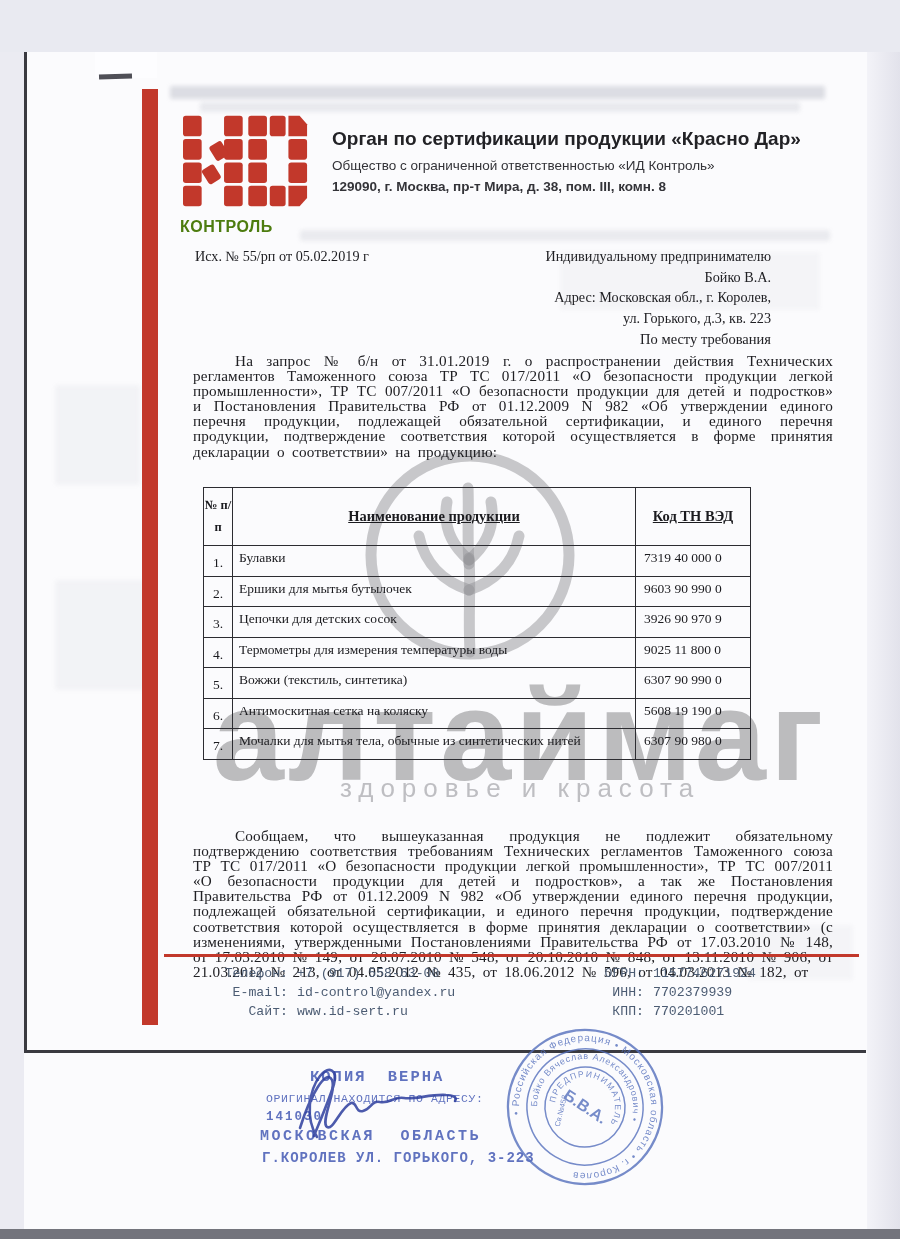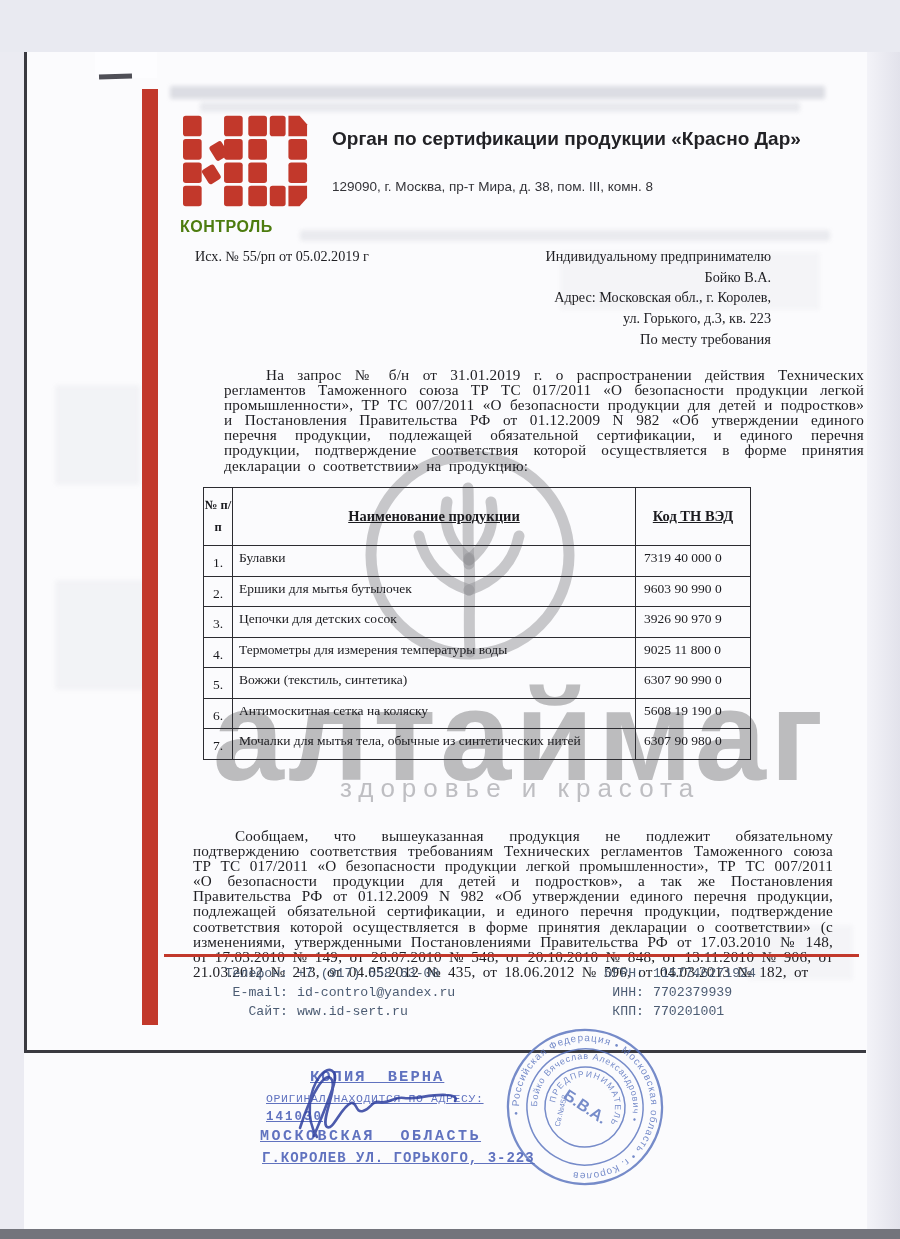--- a/index.html
+++ b/index.html
@@ -37,29 +37,29 @@
   .wm-small{left:260px;top:773px;width:520px;text-align:center;font-family:"Liberation Sans",sans-serif;
           font-size:26px;letter-spacing:7px;color:rgba(130,130,136,.5);}
 
   
   .logo-word{left:180px;top:218px;font-family:"Liberation Sans",sans-serif;font-weight:700;
              font-size:16px;letter-spacing:.5px;color:#4d7c0f;z-index:2;}
   .h-title{left:332px;top:128px;font-family:"Liberation Sans",sans-serif;font-weight:700;
            font-size:19px;color:#222226;z-index:2;}
   .h-sub{font-family:"Liberation Sans",sans-serif;font-size:13.5px;color:#333338;z-index:2;}
   .h-sub1{left:332px;top:158px;}
-  .h-sub2{left:332px;top:179px;}
+  .h-sub2{left:332px;top:179px;font-weight:bold;}
 
   
   .ref{left:195px;top:248px;font-size:14.2px;z-index:2;}
   .recipient{right:129px;top:246px;text-align:right;font-size:14.2px;line-height:20.5px;z-index:2;}
   .delivery{right:129px;top:331px;font-weight:400;font-size:14.5px;z-index:2;margin-left:36px;}
   .para{width:640px;text-align:justify;font-size:15.2px;line-height:15.1px;letter-spacing:.2px;
         word-spacing:3.2px;text-indent:42px;z-index:2;}
-  .para1{left:193px;top:367px;margin-left:31px;}
+  .para1{left:193px;top:353px;}
   .para2{left:193px;top:781px;margin-top:47px;}
 
   
   table.products{position:absolute;left:203px;top:487px;width:547px;border-collapse:collapse;
         table-layout:fixed;z-index:2;color:#1b1b1f;}
   table.products th,table.products td{border:1.8px solid #2c2c31;overflow:hidden;}
   table.products thead tr{height:58px;}
   table.products tbody tr{height:30.5px;}
   .th1{font-size:12.5px;font-weight:700;line-height:1.7;text-align:center;padding:0;margin-left:44px;}
   .th2,.th3{font-size:14.5px;font-weight:700;text-align:center;vertical-align:middle;text-decoration:underline;}
@@ -71,21 +71,21 @@
   .f-line{left:164px;top:954px;width:695px;height:3.2px;background:#c2382b;z-index:2;}
   .f-block{top:966px;font-family:Liberation Mono, monospace;font-size:13.2px;color:#4c5c73;z-index:2;}
   .f-contacts{left:165px;}
   .f-registry{left:552px;}
   .f-row{height:19.2px;white-space:nowrap;}
   .f-label{display:inline-block;text-align:right;margin-right:9px;}
   .f-contacts .f-label{width:123px;}
   .f-registry .f-label{width:92px;}
 
   
-  .cs{font-family:"Liberation Mono",monospace;font-weight:700;color:#3f55b2;opacity:.82;z-index:3;white-space:nowrap;text-decoration:underline;}
+  .cs{font-family:"Liberation Mono",monospace;font-weight:700;color:#3f55b2;opacity:.82;z-index:3;white-space:nowrap;}
   .cs1{left:310px;top:1068px;font-size:15.5px;letter-spacing:2px;word-spacing:10px;}
   .cs2{left:266px;top:1092px;font-size:11.5px;letter-spacing:.6px;font-weight:400;}
   .cs3{left:266px;top:1110px;font-size:12.5px;letter-spacing:2px;}
   .cs4{left:260px;top:1128px;font-size:15px;letter-spacing:2.5px;word-spacing:14px;}
   .cs5{left:262px;top:1150px;font-size:14px;letter-spacing:1px;}
   .stamp-svg{left:290px;top:1020px;width:380px;height:175px;z-index:3;}
   .wm-tree{left:355px;top:440px;width:230px;height:230px;z-index:1;}
   .logo-svg{left:183px;top:114px;width:125px;height:95px;z-index:2;}
 </style>
 </head>
@@ -141,20 +141,21 @@
       <rect x="93" y="0" width="17" height="22" rx="3"></rect>
       <polygon points="113,0 125,0 133,9 133,22 113,22"></polygon>
       <rect x="113" y="25" width="20" height="22" rx="3"></rect>
         <rect x="113" y="50" width="20" height="22" rx="3"></rect>
       <rect x="93" y="75" width="17" height="22" rx="3"></rect>
       <polygon points="113,75 133,75 133,88 125,97 113,97"></polygon>
     </g>
   </svg>
   <div class="abs logo-word">КОНТРОЛЬ</div>
   <div class="abs h-title">Орган по сертификации продукции «Красно Дар»</div>
+  <div class="abs h-sub h-sub1">Общество с ограниченной ответственностью «ИД Контроль»</div>
   <div class="abs h-sub h-sub2">129090, г. Москва, пр-т Мира, д. 38, пом. III, комн. 8</div>
 
   <div class="abs ref">Исх. № 55/рп от 05.02.2019 г</div>
   <div class="abs recipient">
 
   <div>Индивидуальному предпринимателю</div>
       <div>Бойко В.А.</div>
       <div>Адрес: Московская обл., г. Королев,</div>
       <div>ул. Горького, д.3, кв. 223</div>
     </div>

